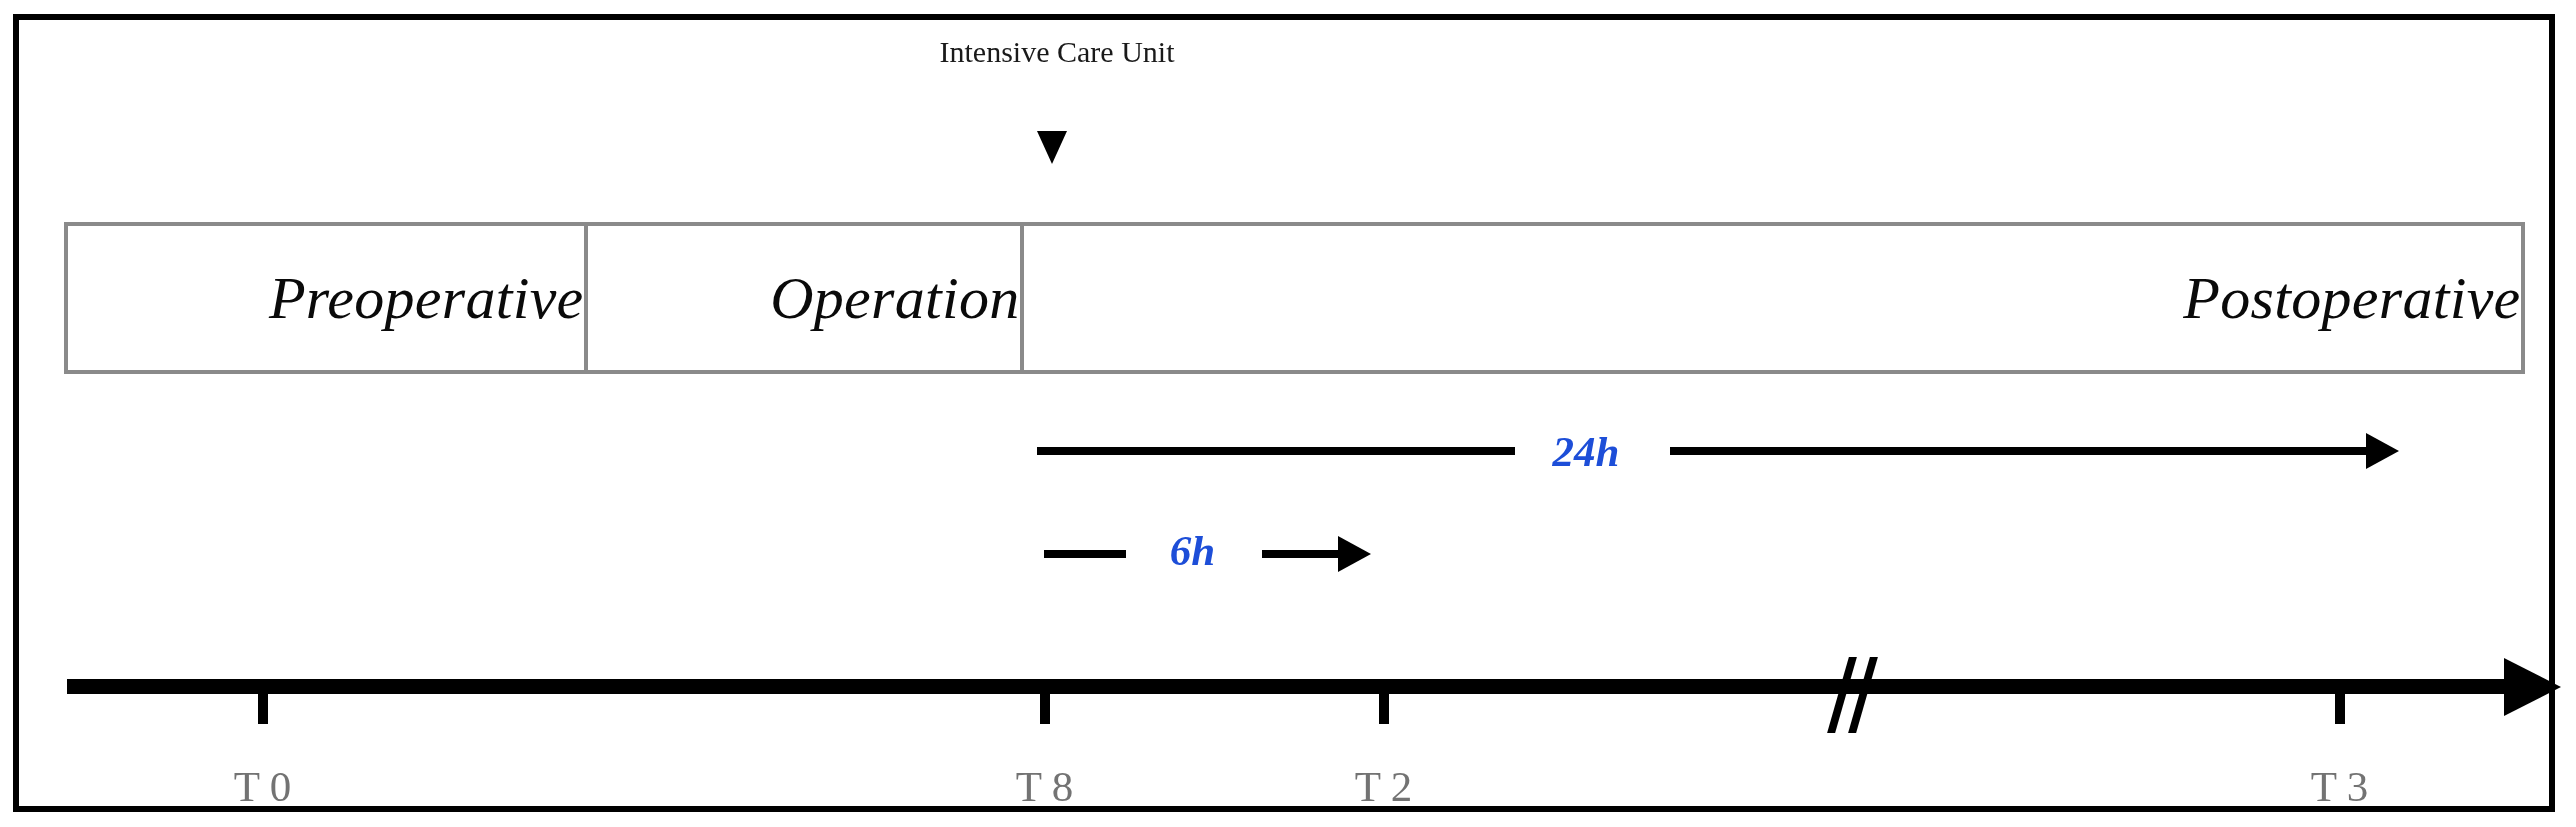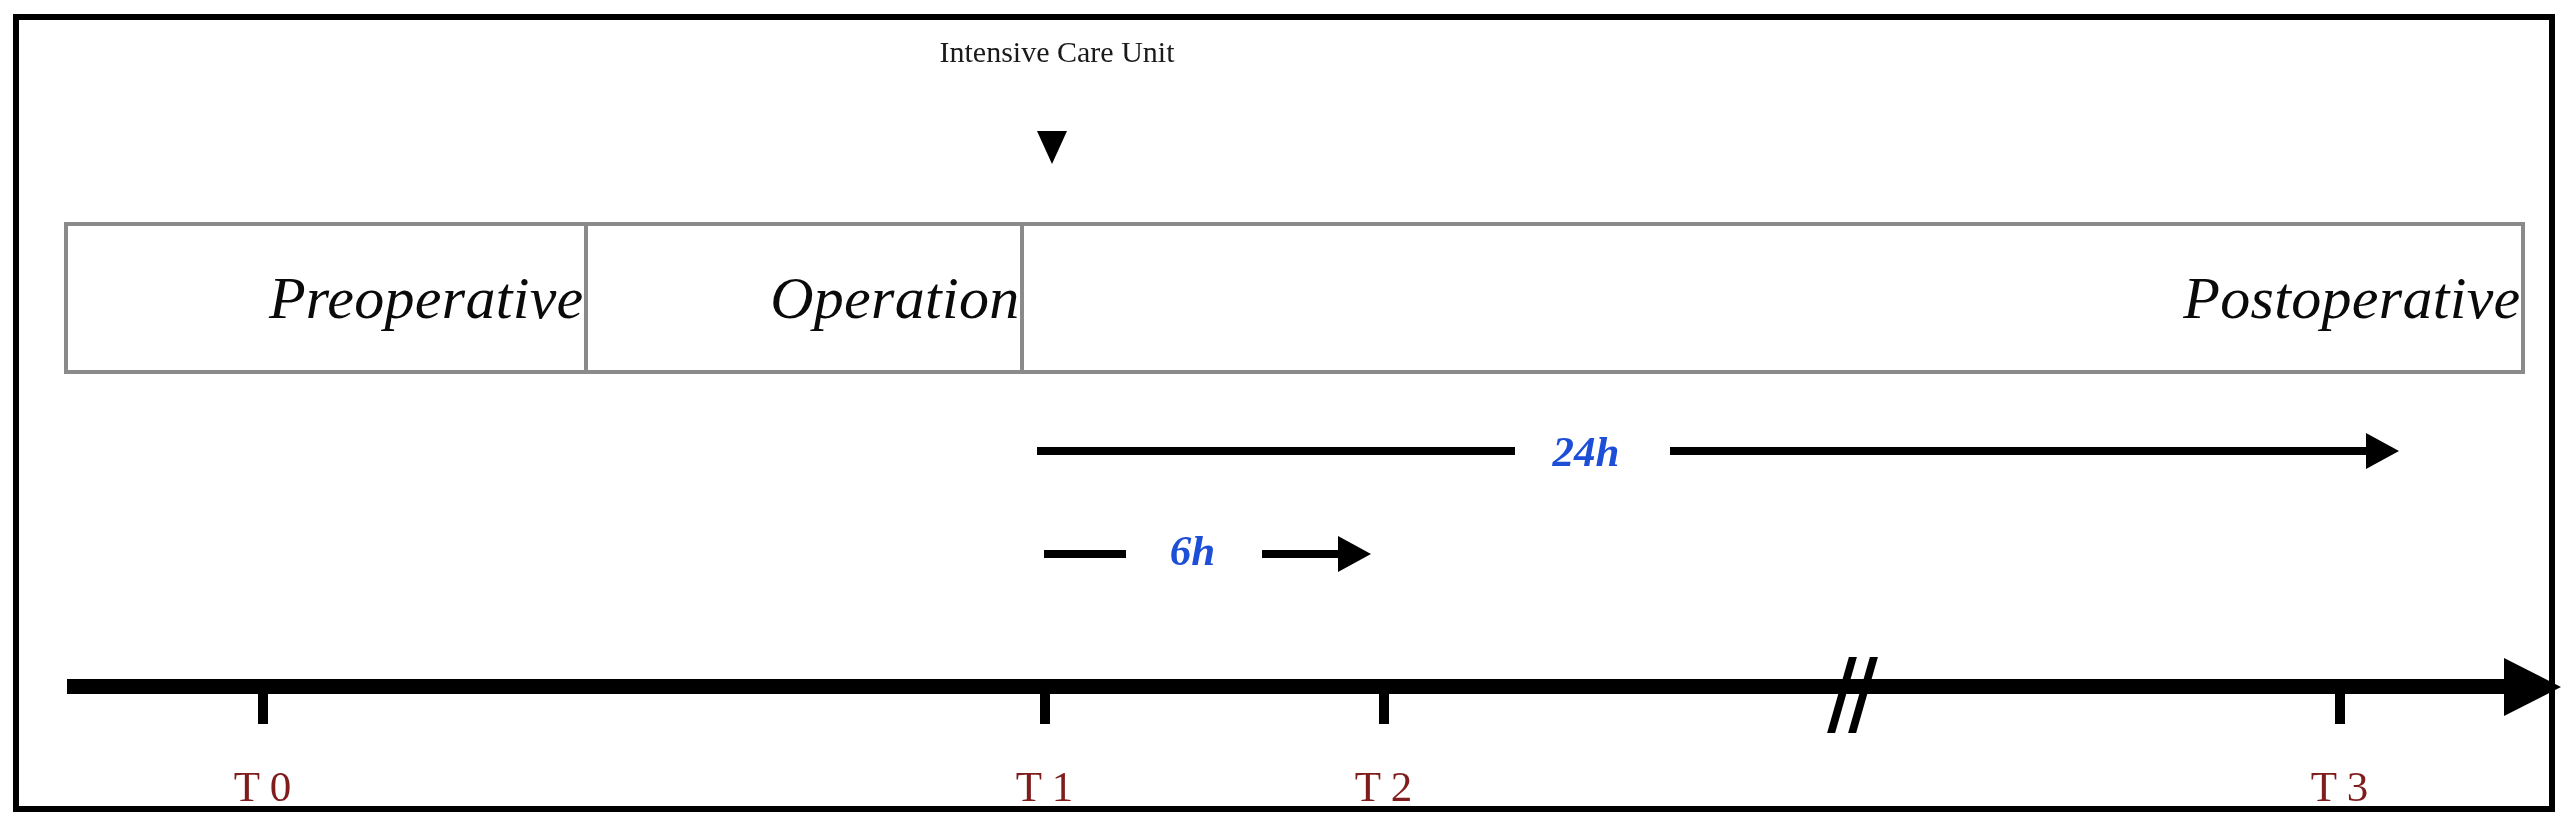--- a/index.html
+++ b/index.html
@@ -160,21 +160,21 @@
     width: 10.4px;
     height: 30.5px;
     background: #000000;
   }
   .axis-tick-label {
     position: absolute;
     top: 742px;
     width: 180px;
     text-align: center;
     font-size: 43px;
-    color: #7f1d1d;
+    color: #737373;
     font-family: "Liberation Serif", "DejaVu Serif", serif;
     white-space: nowrap;
   }
   
   .axis-break {
     position: absolute;
     left: 1805px;
     top: 637px;
     width: 62px;
     height: 76px;
@@ -233,19 +233,19 @@
       <i class="b1"></i>
         <i class="b2"></i>
     </div>
 
     <span class="axis-tick" style="left:239px;"></span>
     <span class="axis-tick" style="left:1021px;"></span>
     <span class="axis-tick" style="left:1360px;"></span>
     <span class="axis-tick" style="left:2316px;"></span>
 
     <span class="axis-tick-label" style="left:154px;">T 0</span>
-    <span class="axis-tick-label" style="left:936px;">T 1</span>
+    <span class="axis-tick-label" style="left:936px;">T 8</span>
     <span class="axis-tick-label" style="left:1275px;">T 2</span>
     <span class="axis-tick-label" style="left:2231px;">T 3</span>
 
   </div>
 </div>
 
 
 </body></html>

